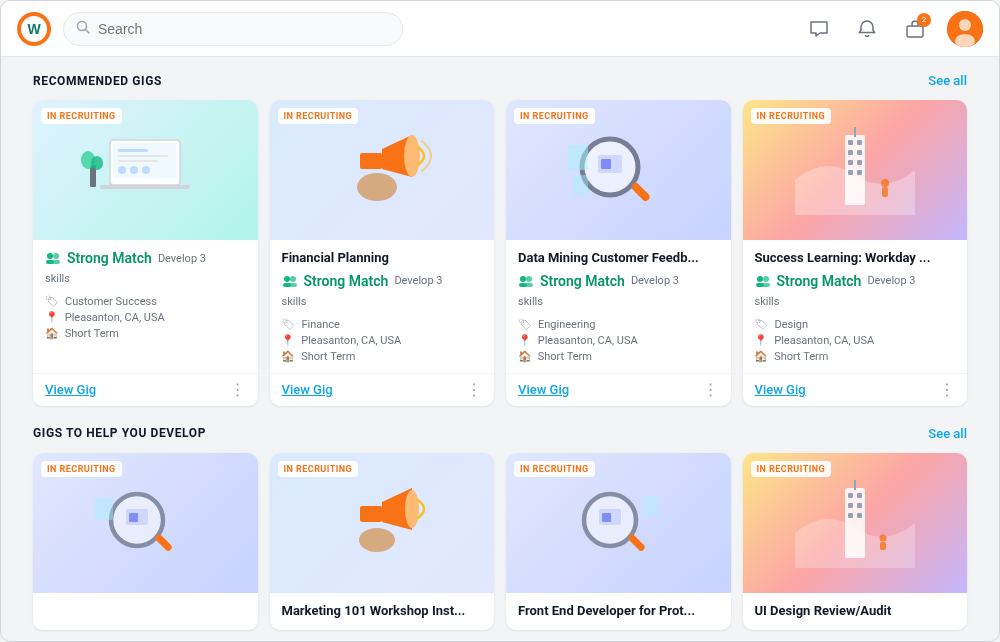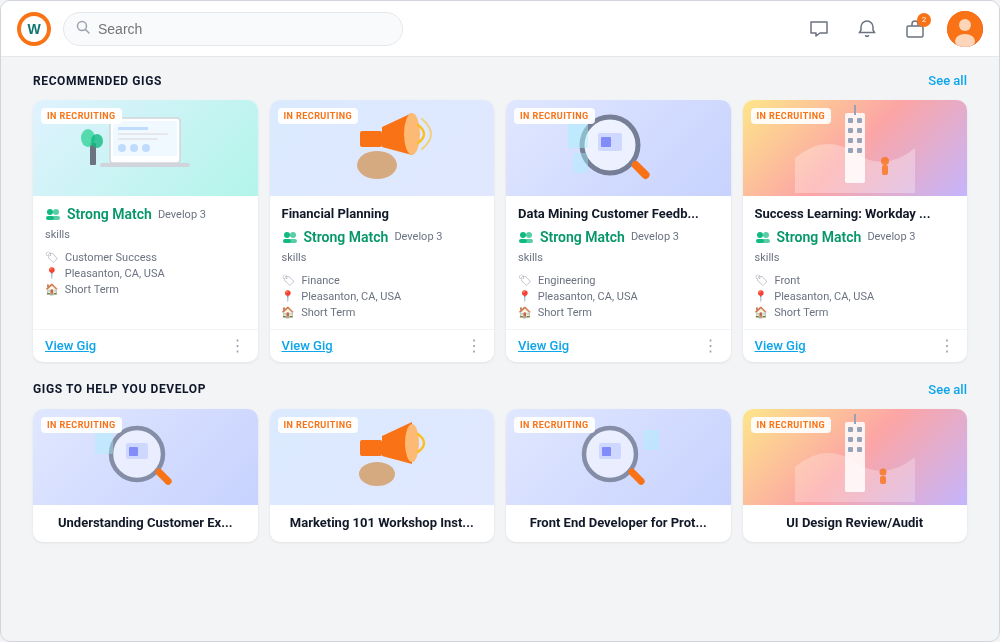--- a/index.html
+++ b/index.html
@@ -137,21 +137,21 @@
     .gig-card {
       background: #fff;
       border-radius: 10px;
       overflow: hidden;
       box-shadow: 0 1px 3px rgba(0,0,0,0.08);
       display: flex;
       flex-direction: column;
       cursor: pointer;
     }
     .card-image {
-      height: 96px;
+      height: 140px;
       position: relative;
       overflow: hidden;
     }
     .card-image-1 {
       background: linear-gradient(135deg, #e0f2fe 0%, #b2f5ea 100%);
     }
     .card-image-2 {
       background: linear-gradient(135deg, #dbeafe 0%, #e0e7ff 100%);
     }
     .card-image-3 {
@@ -258,21 +258,20 @@
       display: flex;
       align-items: center;
       justify-content: center;
     }
     .w-logo svg {
       width: 34px;
       height: 34px;
     }
     .bottom-section {
       margin-bottom: 0;
-      text-align: center;
     }
     
     .card-image-bottom-1 {
       background: linear-gradient(135deg, #e0e7ff 0%, #c7d2fe 100%);
     }
     .card-image-bottom-2 {
       background: linear-gradient(135deg, #dbeafe 0%, #e0e7ff 100%);
     }
     .card-image-bottom-3 {
       background: linear-gradient(135deg, #e0e7ff 0%, #c7d2fe 100%);
@@ -549,21 +548,21 @@
                   <rect x="1" y="9" width="8" height="4" rx="2" fill="#10b981"></rect>
                   <rect x="7" y="9" width="8" height="4" rx="2" fill="#10b981" opacity="0.7"></rect>
                 </svg>
               <span class="match-label">Strong Match</span>
               <span class="develop-label">Develop 3</span>
             </div>
             <span class="skills-label">skills</span>
             <div class="card-tags">
               <div class="card-tag">
                 <span class="tag-icon">🏷</span>
-                <span>Front</span>
+                <span>Design</span>
               </div>
               <div class="card-tag">
                 <span class="tag-icon">📍</span>
                 <span>Pleasanton, CA, USA</span>
               </div>
               <div class="card-tag">
                 <span class="tag-icon">🏠</span>
                 <span>Short Term</span>
               </div>
             </div>
@@ -590,21 +589,20 @@
             <div class="illus-container">
               <svg width="120" height="90" viewBox="0 0 120 90" fill="none">
                 <circle cx="52" cy="42" r="26" fill="white" opacity="0.5" stroke="#374151" stroke-width="4.5"></circle>
                 <rect x="41" y="31" width="22" height="16" rx="2" fill="#c7d2fe" opacity="0.8"></rect>
                 <rect x="44" y="35" width="9" height="9" rx="1" fill="#818cf8"></rect>
                 <rect x="69" y="60" width="7" height="20" rx="3.5" fill="#f97316" transform="rotate(-45 69 60)"></rect>
                 <rect x="10" y="20" width="18" height="22" rx="2" fill="#a5f3fc" opacity="0.4"></rect>
               </svg>
             </div>
           </div>
-          <div class="card-title-only">Understanding Customer Ex...</div>
         </div>
 
         <div class="gig-card">
           <div class="card-image card-image-bottom-2">
             <span class="in-recruiting-badge">IN RECRUITING</span>
             <div class="illus-container">
               <svg width="120" height="90" viewBox="0 0 120 90" fill="none">
                 <ellipse cx="55" cy="62" rx="18" ry="12" fill="#d4a373" opacity="0.9"></ellipse>
                 <rect x="38" y="28" width="22" height="16" rx="2" fill="#f97316"></rect>
                 <path d="M60 24 L90 10 L90 52 L60 44 Z" fill="#f97316"></path>

